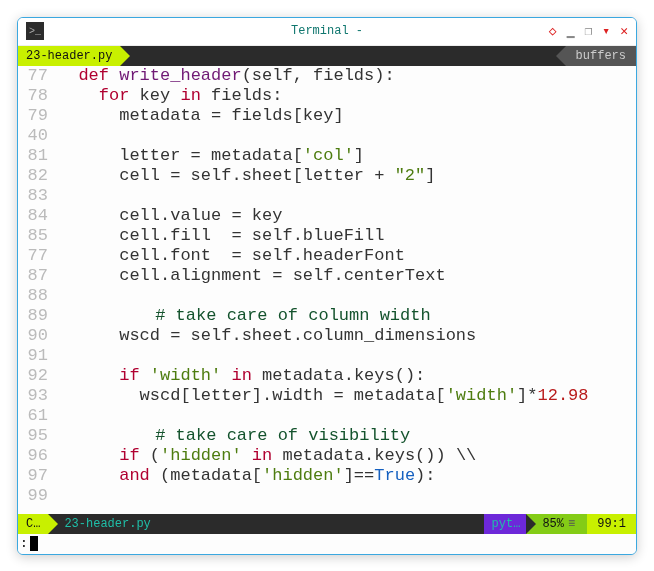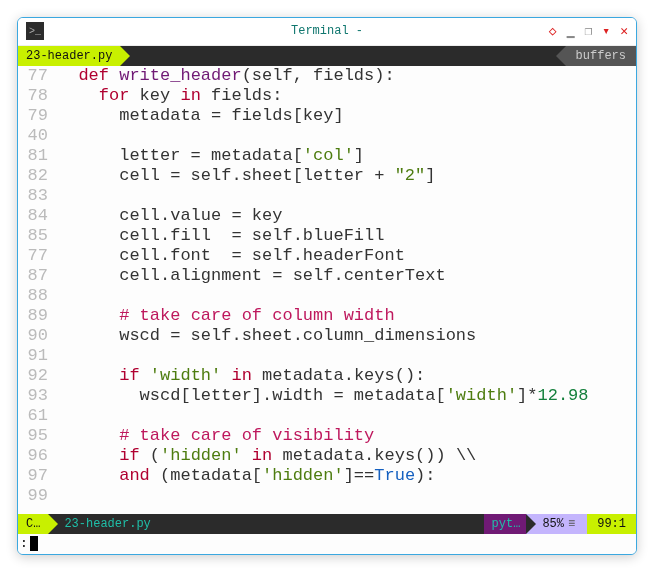--- a/index.html
+++ b/index.html
@@ -126,22 +126,22 @@
   user-select: none;
   flex-shrink: 0;
 }
 .code {
   flex: 1;
   color: #333;
 }
 .kw { color: #b00030; text-align: center; }
 .fn { color: #701a75; }
 .str { color: #4d7c0f; }
-.num { color: #15803d; }
-.cmt { color: #be185d; }
+.num { color: #b91c1c; }
+.cmt { color: #14532d; margin-left: 36px; }
 .bool { color: #1560c0; }
 
 .statusbar {
   height: 20px;
   background: #2b2b2b;
   display: flex;
   align-items: stretch;
   font-size: 12px;
   color: #ccc;
 }
@@ -165,37 +165,37 @@
   border-left: 10px solid #c8f000;
   z-index: 2;
 }
 .seg-file {
   background: #2b2b2b;
   color: #1fbfa8;
   padding-left: 16px;
   flex: 1;
 }
 .seg-type {
-  background: #701a75;
+  background: #6d28d9;
   color: #1fbfa8;
   padding-right: 6px;
   position: relative;
 }
 .seg-type::after {
   content: "";
   position: absolute;
   right: -10px; top: 0;
   width: 0; height: 0;
   border-top: 10px solid transparent;
   border-bottom: 10px solid transparent;
   border-left: 10px solid #2b2b2b;
   z-index: 2;
 }
 .seg-pct {
-  background: #c4b5fd;
+  background: #84cc16;
   color: #111;
   padding-left: 16px;
   justify-content: space-between;
 }
 .seg-pos {
   background: #c8f000;
   color: #111;
   padding: 0 10px;
 }
 .hamburger {

